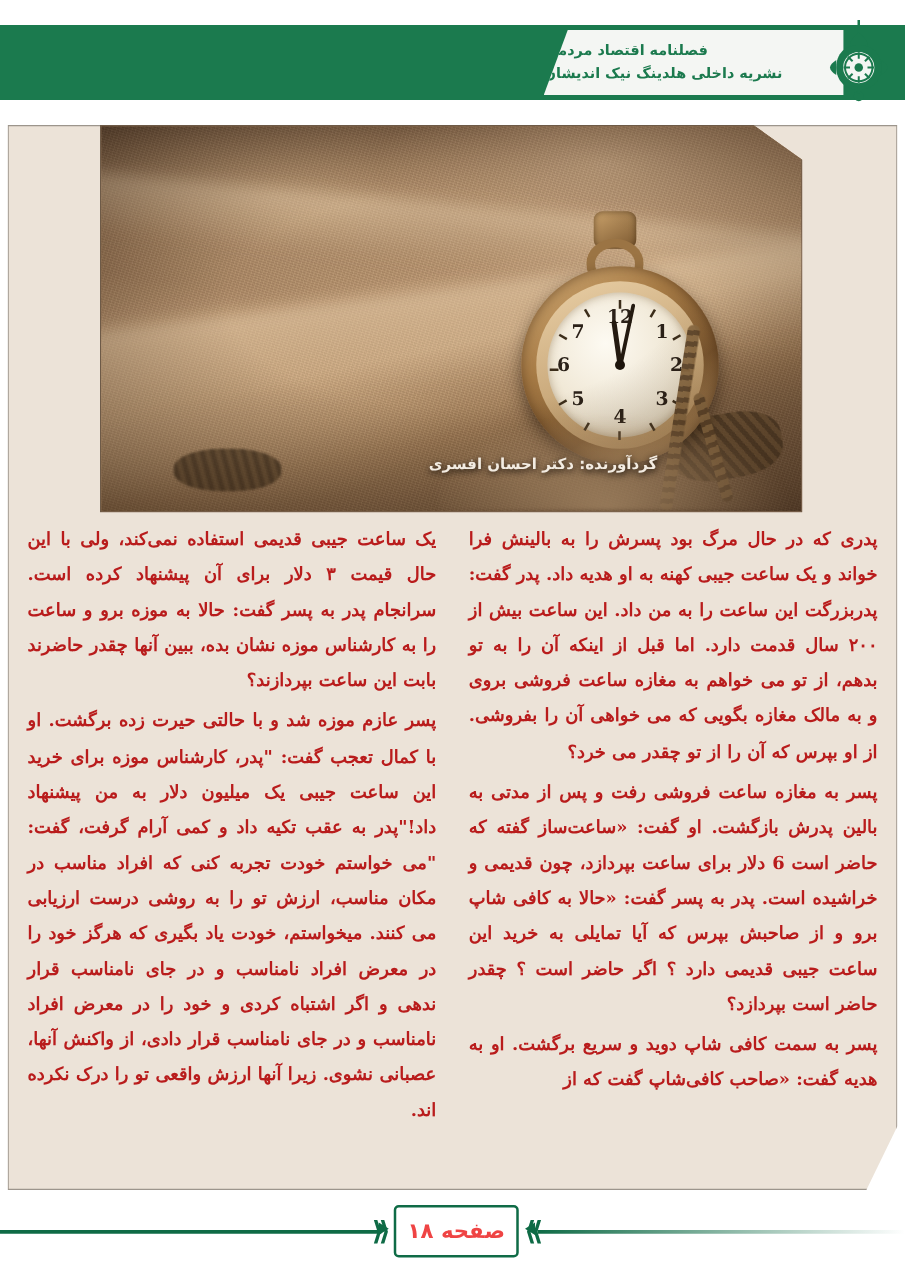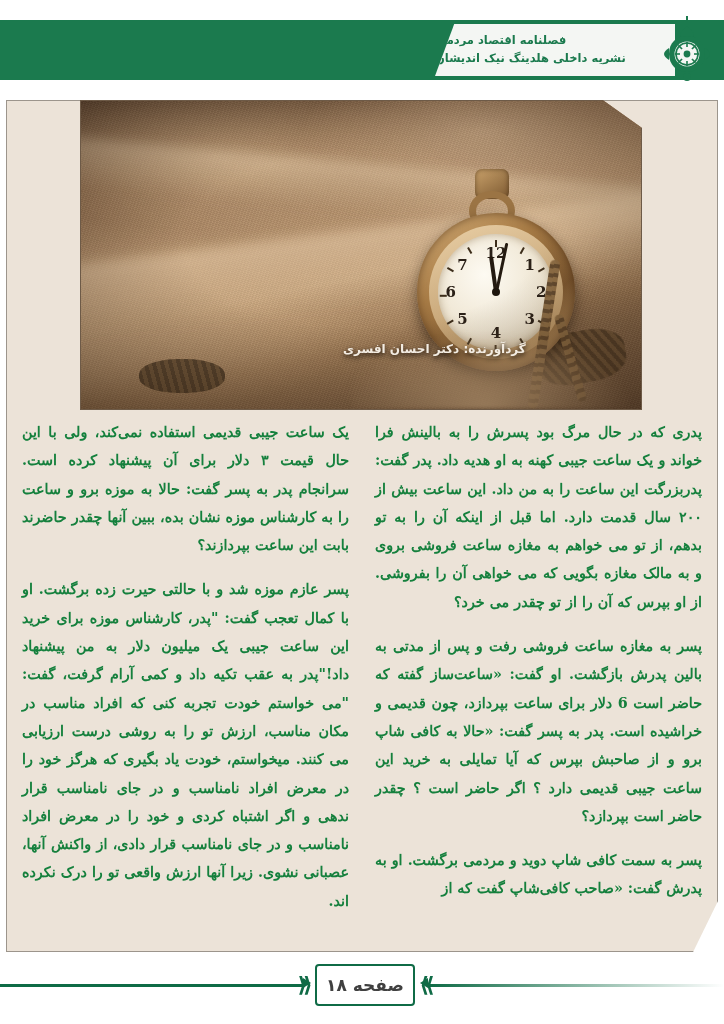--- a/index.html
+++ b/index.html
@@ -238,49 +238,49 @@
     color:#ffffff;
     font-size:60px;
     font-weight:bold;
     line-height:1;
     letter-spacing:-1px;
     text-shadow:0 3px 9px rgba(20,10,0,.75), 0 1px 2px rgba(0,0,0,.6);
     white-space:nowrap;
   }
   .hero-byline{
     position:absolute;
-    left:343px; top:342px;
+    left:343px; top:364px;
     color:#f3ece2;
     font-size:12px;
     font-weight:bold;
     text-shadow:0 2px 5px rgba(10,5,0,.9);
     white-space:nowrap;
   }
 
   
   .columns{
     position:absolute;
     left:22px; top:418px;
     width:680px; height:510px;
     display:flex;
     flex-direction:row;
     gap:26px;
   }
   .col{
     flex:1 1 0;
     direction:rtl;
     text-align:justify;
-    color:#15803d;
+    color:#b91c1c;
     font-size:14.3px;
     line-height:1.98;
     font-weight:bold;
     font-family:"DejaVu Serif","Liberation Serif",serif;
   }
   .col p{ margin:0; text-align:justify; text-justify:inter-word; }
-  .col p + p{ margin-top:16px; }
+  .col p + p{ margin-top:4px; }
 
   
   .footer{
     position:absolute;
     left:0; top:962px;
     width:724px; height:46px;
   }
   .foot-rule{
     position:absolute;
     top:22px; height:3px;
@@ -296,21 +296,21 @@
   .foot-badge{
     position:absolute;
     left:315px; top:2px;
     width:100px; height:42px;
     border:2px solid #0f6b46;
     border-radius:4px;
     background:#ffffff;
     display:flex;
     align-items:center;
     justify-content:center;
-    color:#404040;
+    color:#ef4444;
     font-size:17px;
     font-weight:bold;
   }
   .foot-orn{
     position:absolute;
     top:8px;
     width:26px; height:30px;
     color:#0f6b46;
     font-size:21px;
     line-height:30px;
@@ -426,21 +426,21 @@
     <div class="sand-lip"></div>
     <div class="hero-vignette"></div>
   </div>
 
   <div class="hero-byline">گردآورنده: دکتر احسان افسری</div>
 
   <div class="columns">
     <div class="col">
       <p>پدری که در حال مرگ بود پسرش را به بالینش فرا خواند و یک ساعت جیبی کهنه به او هدیه داد. پدر گفت: پدربزرگت این ساعت را به من داد. این ساعت بیش از ۲۰۰ سال قدمت دارد. اما قبل از اینکه آن را به تو بدهم، از تو می خواهم به مغازه ساعت فروشی بروی و به مالک مغازه بگویی که می خواهی آن را بفروشی. از او بپرس که آن را از تو چقدر می خرد؟</p>
       <p>پسر به مغازه ساعت فروشی رفت و پس از مدتی به بالین پدرش بازگشت. او گفت: «ساعت‌ساز گفته که حاضر است 6 دلار برای ساعت بپردازد، چون قدیمی و خراشیده است. پدر به پسر گفت: «حالا به کافی شاپ برو و از صاحبش بپرس که آیا تمایلی به خرید این ساعت جیبی قدیمی دارد ؟ اگر حاضر است ؟ چقدر حاضر است بپردازد؟</p>
-      <p>پسر به سمت کافی شاپ دوید و مردمی برگشت. او به پدرش گفت: «صاحب کافی‌شاپ گفت که از</p>
+      <p>پسر به سمت کافی شاپ دوید و سریع برگشت. او به هدیه گفت: «صاحب کافی‌شاپ گفت که از</p>
     </div>
     <div class="col">
       <p>یک ساعت جیبی قدیمی استفاده نمی‌کند، ولی با این حال قیمت ۳ دلار برای آن پیشنهاد کرده است. سرانجام پدر به پسر گفت: حالا به موزه برو و ساعت را به کارشناس موزه نشان بده، ببین آنها چقدر حاضرند بابت این ساعت بپردازند؟</p>
       <p>پسر عازم موزه شد و با حالتی حیرت زده برگشت. او با کمال تعجب گفت: "پدر، کارشناس موزه برای خرید این ساعت جیبی یک میلیون دلار به من پیشنهاد داد!"پدر به عقب تکیه داد و کمی آرام گرفت، گفت: "می خواستم خودت تجربه کنی که  افراد مناسب در مکان مناسب، ارزش تو را به روشی درست ارزیابی می کنند. میخواستم، خودت یاد بگیری که هرگز خود را در معرض افراد نامناسب و در جای نامناسب قرار ندهی و اگر اشتباه کردی و خود را در معرض افراد نامناسب و در جای نامناسب قرار دادی، از واکنش آنها، عصبانی نشوی. زیرا آنها ارزش واقعی تو را درک نکرده اند.</p>
     </div>
   </div>
 
   <div class="footer">
     <div class="foot-rule right"></div>
     <div class="foot-rule left"></div>

